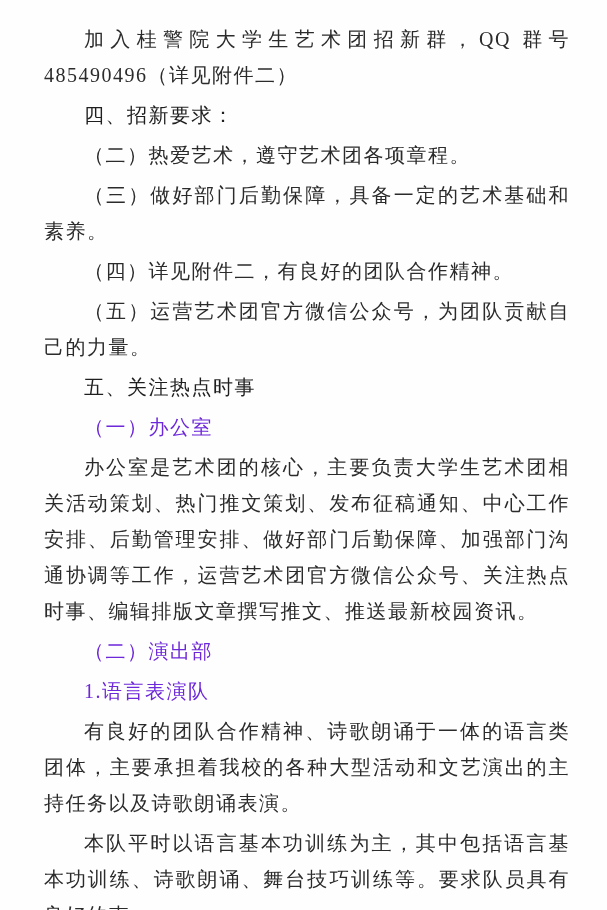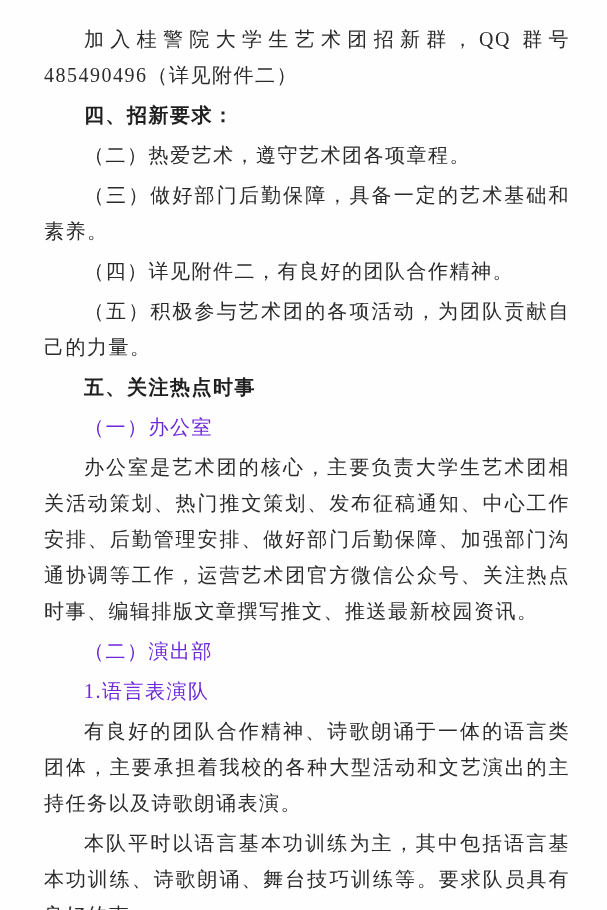--- a/index.html
+++ b/index.html
@@ -27,21 +27,21 @@
   .page p {
     margin: 4px;
     text-indent: 2em;
     text-align: justify;
   }
   .continuation {
     text-indent: 0;
   }
   .heading {
     font-family: "Liberation Sans", "DejaVu Sans", sans-serif;
-    font-weight: bold;
+    font-weight: normal;
     text-align: left;
     color: #1f1f1f;
   }
   .subheading {
     text-align: left;
     color: #6d28d9;
   }
 </style>
 </head>
 <body>
@@ -51,21 +51,21 @@
 
   <p class="heading">四、招新要求：</p>
 
 
   <p>（二）热爱艺术，遵守艺术团各项章程。</p>
 
   <p>（三）做好部门后勤保障，具备一定的艺术基础和素养。</p>
 
   <p>（四）详见附件二，有良好的团队合作精神。</p>
 
-  <p>（五）积极参与艺术团的各项活动，为团队贡献自己的力量。</p>
+  <p>（五）运营艺术团官方微信公众号，为团队贡献自己的力量。</p>
 
   <p class="heading">五、关注热点时事</p>
 
   <p class="subheading">（一）办公室</p>
 
   <p>办公室是艺术团的核心，主要负责大学生艺术团相关活动策划、热门推文策划、发布征稿通知、中心工作安排、后勤管理安排、做好部门后勤保障、加强部门沟通协调等工作，运营艺术团官方微信公众号、关注热点时事、编辑排版文章撰写推文、推送最新校园资讯。</p>
 
   <p class="subheading">（二）演出部</p>
 
   <p class="subheading">1.语言表演队</p>

